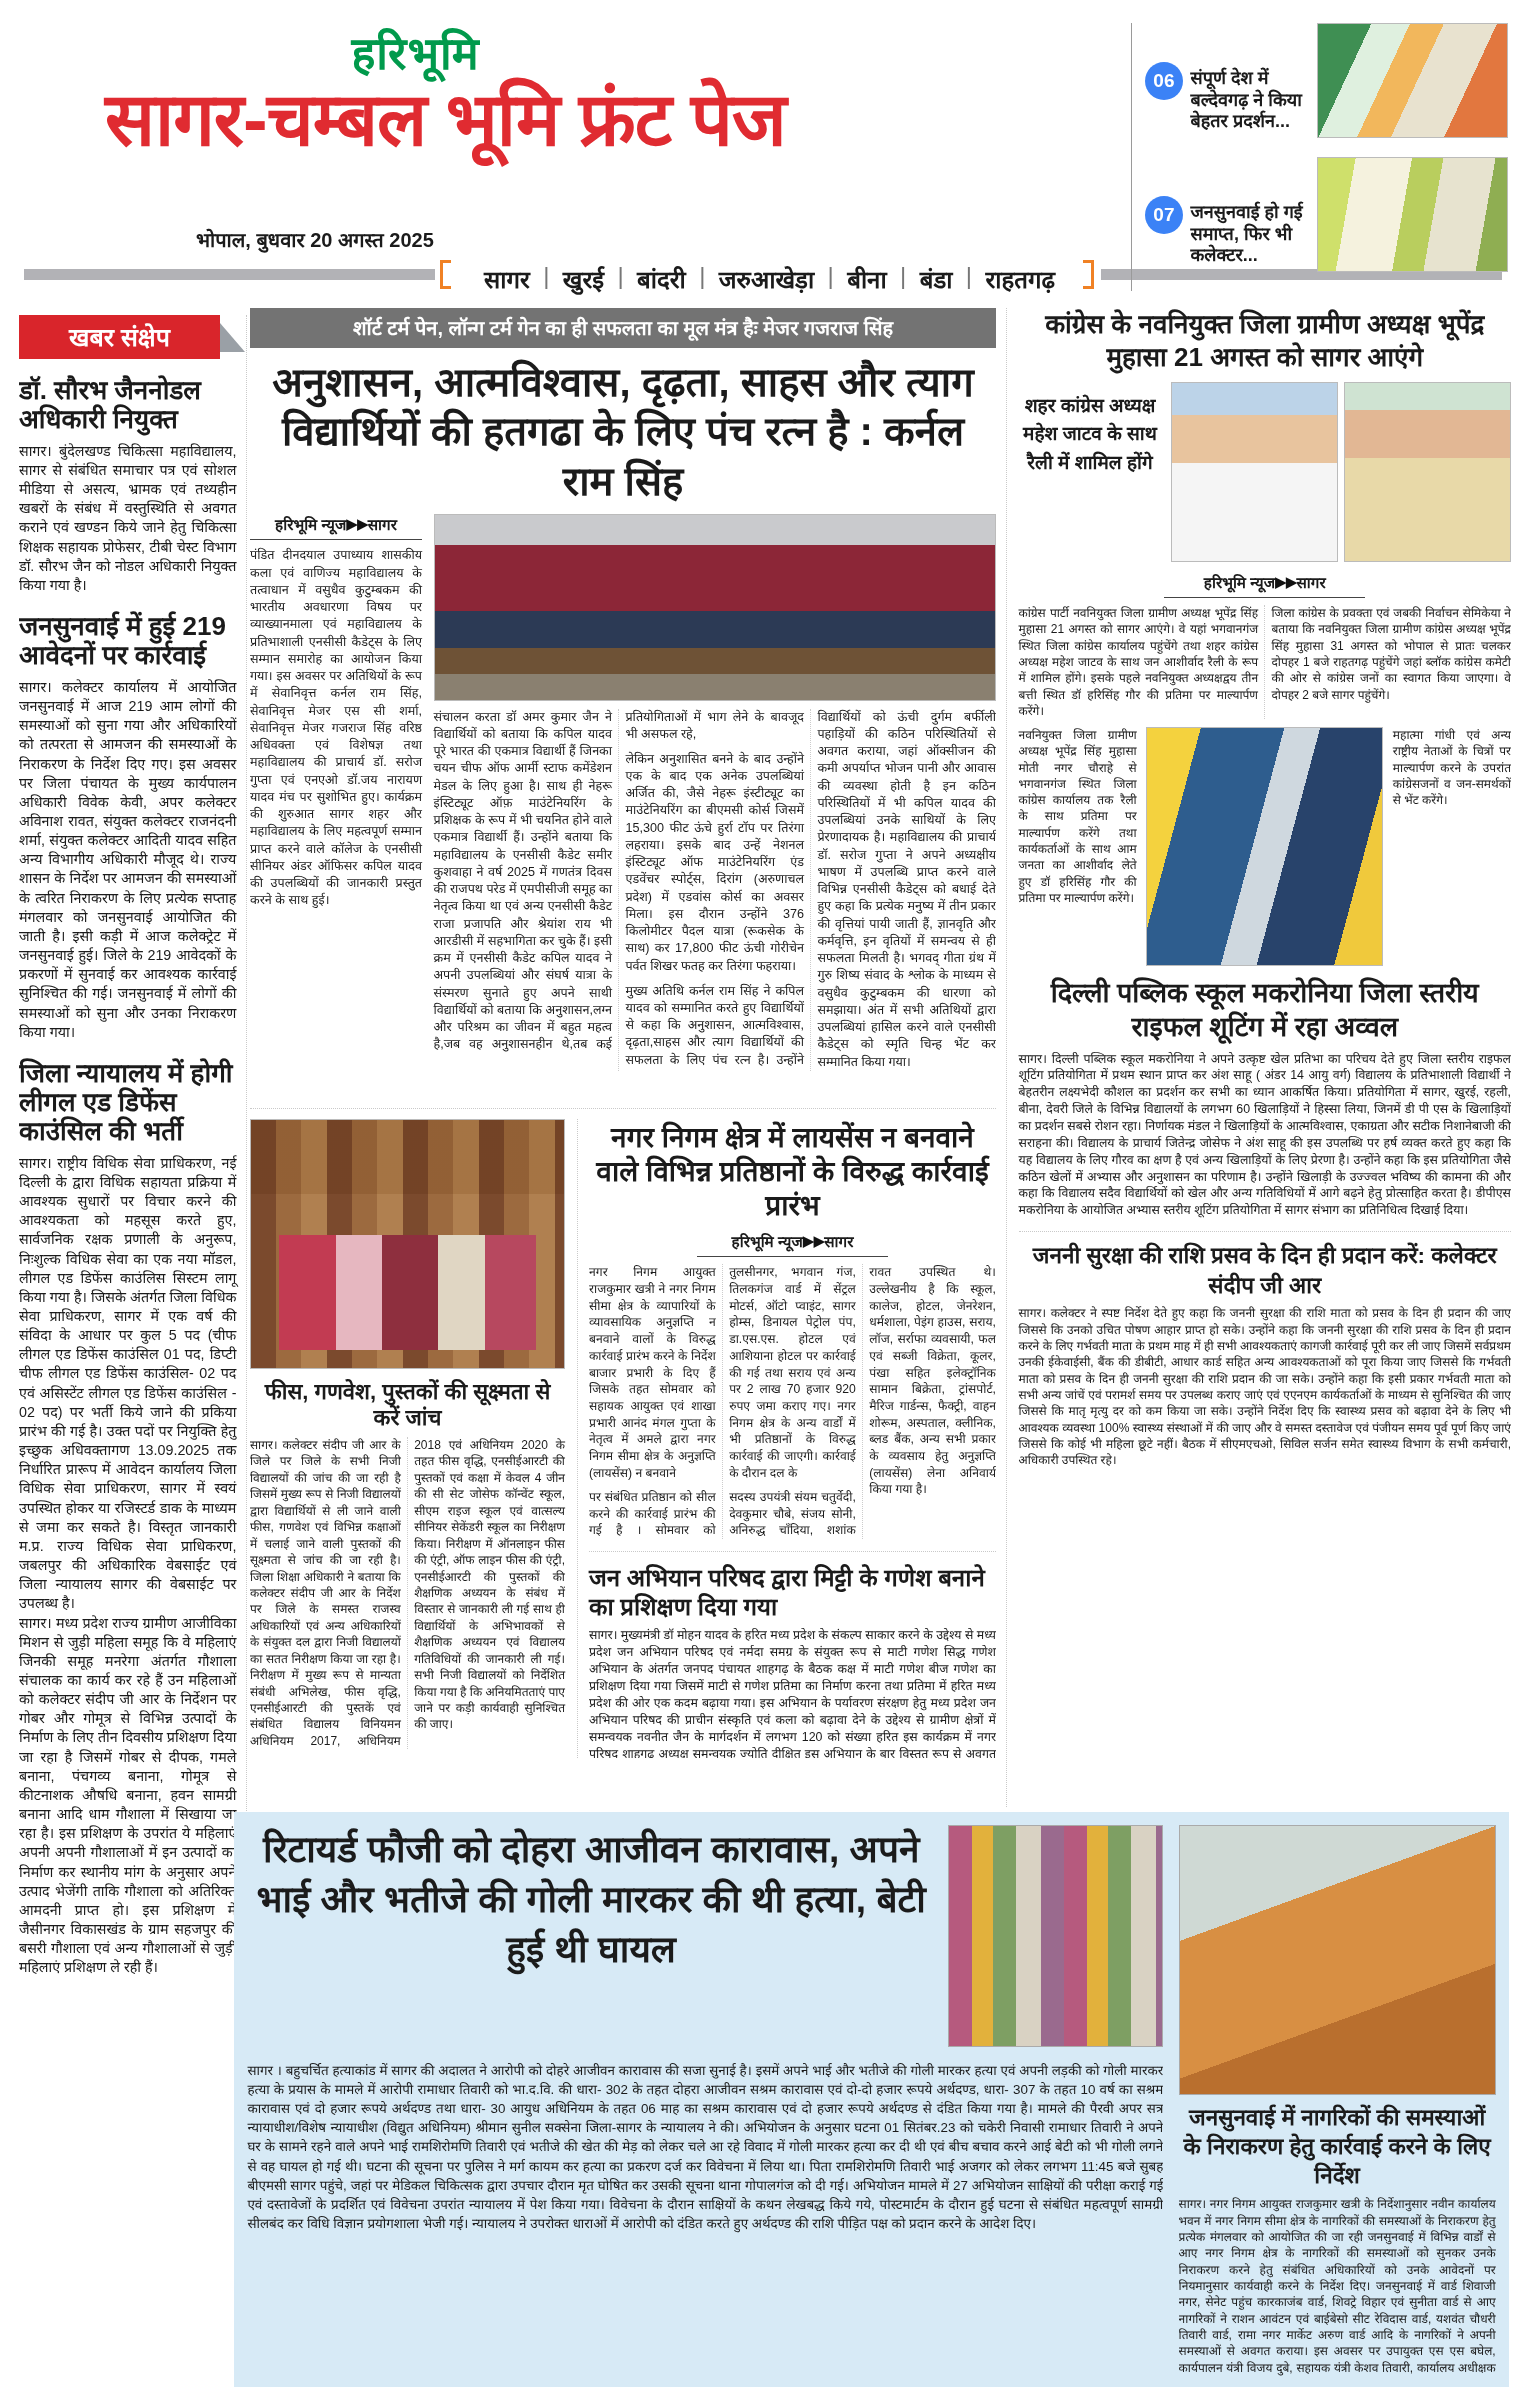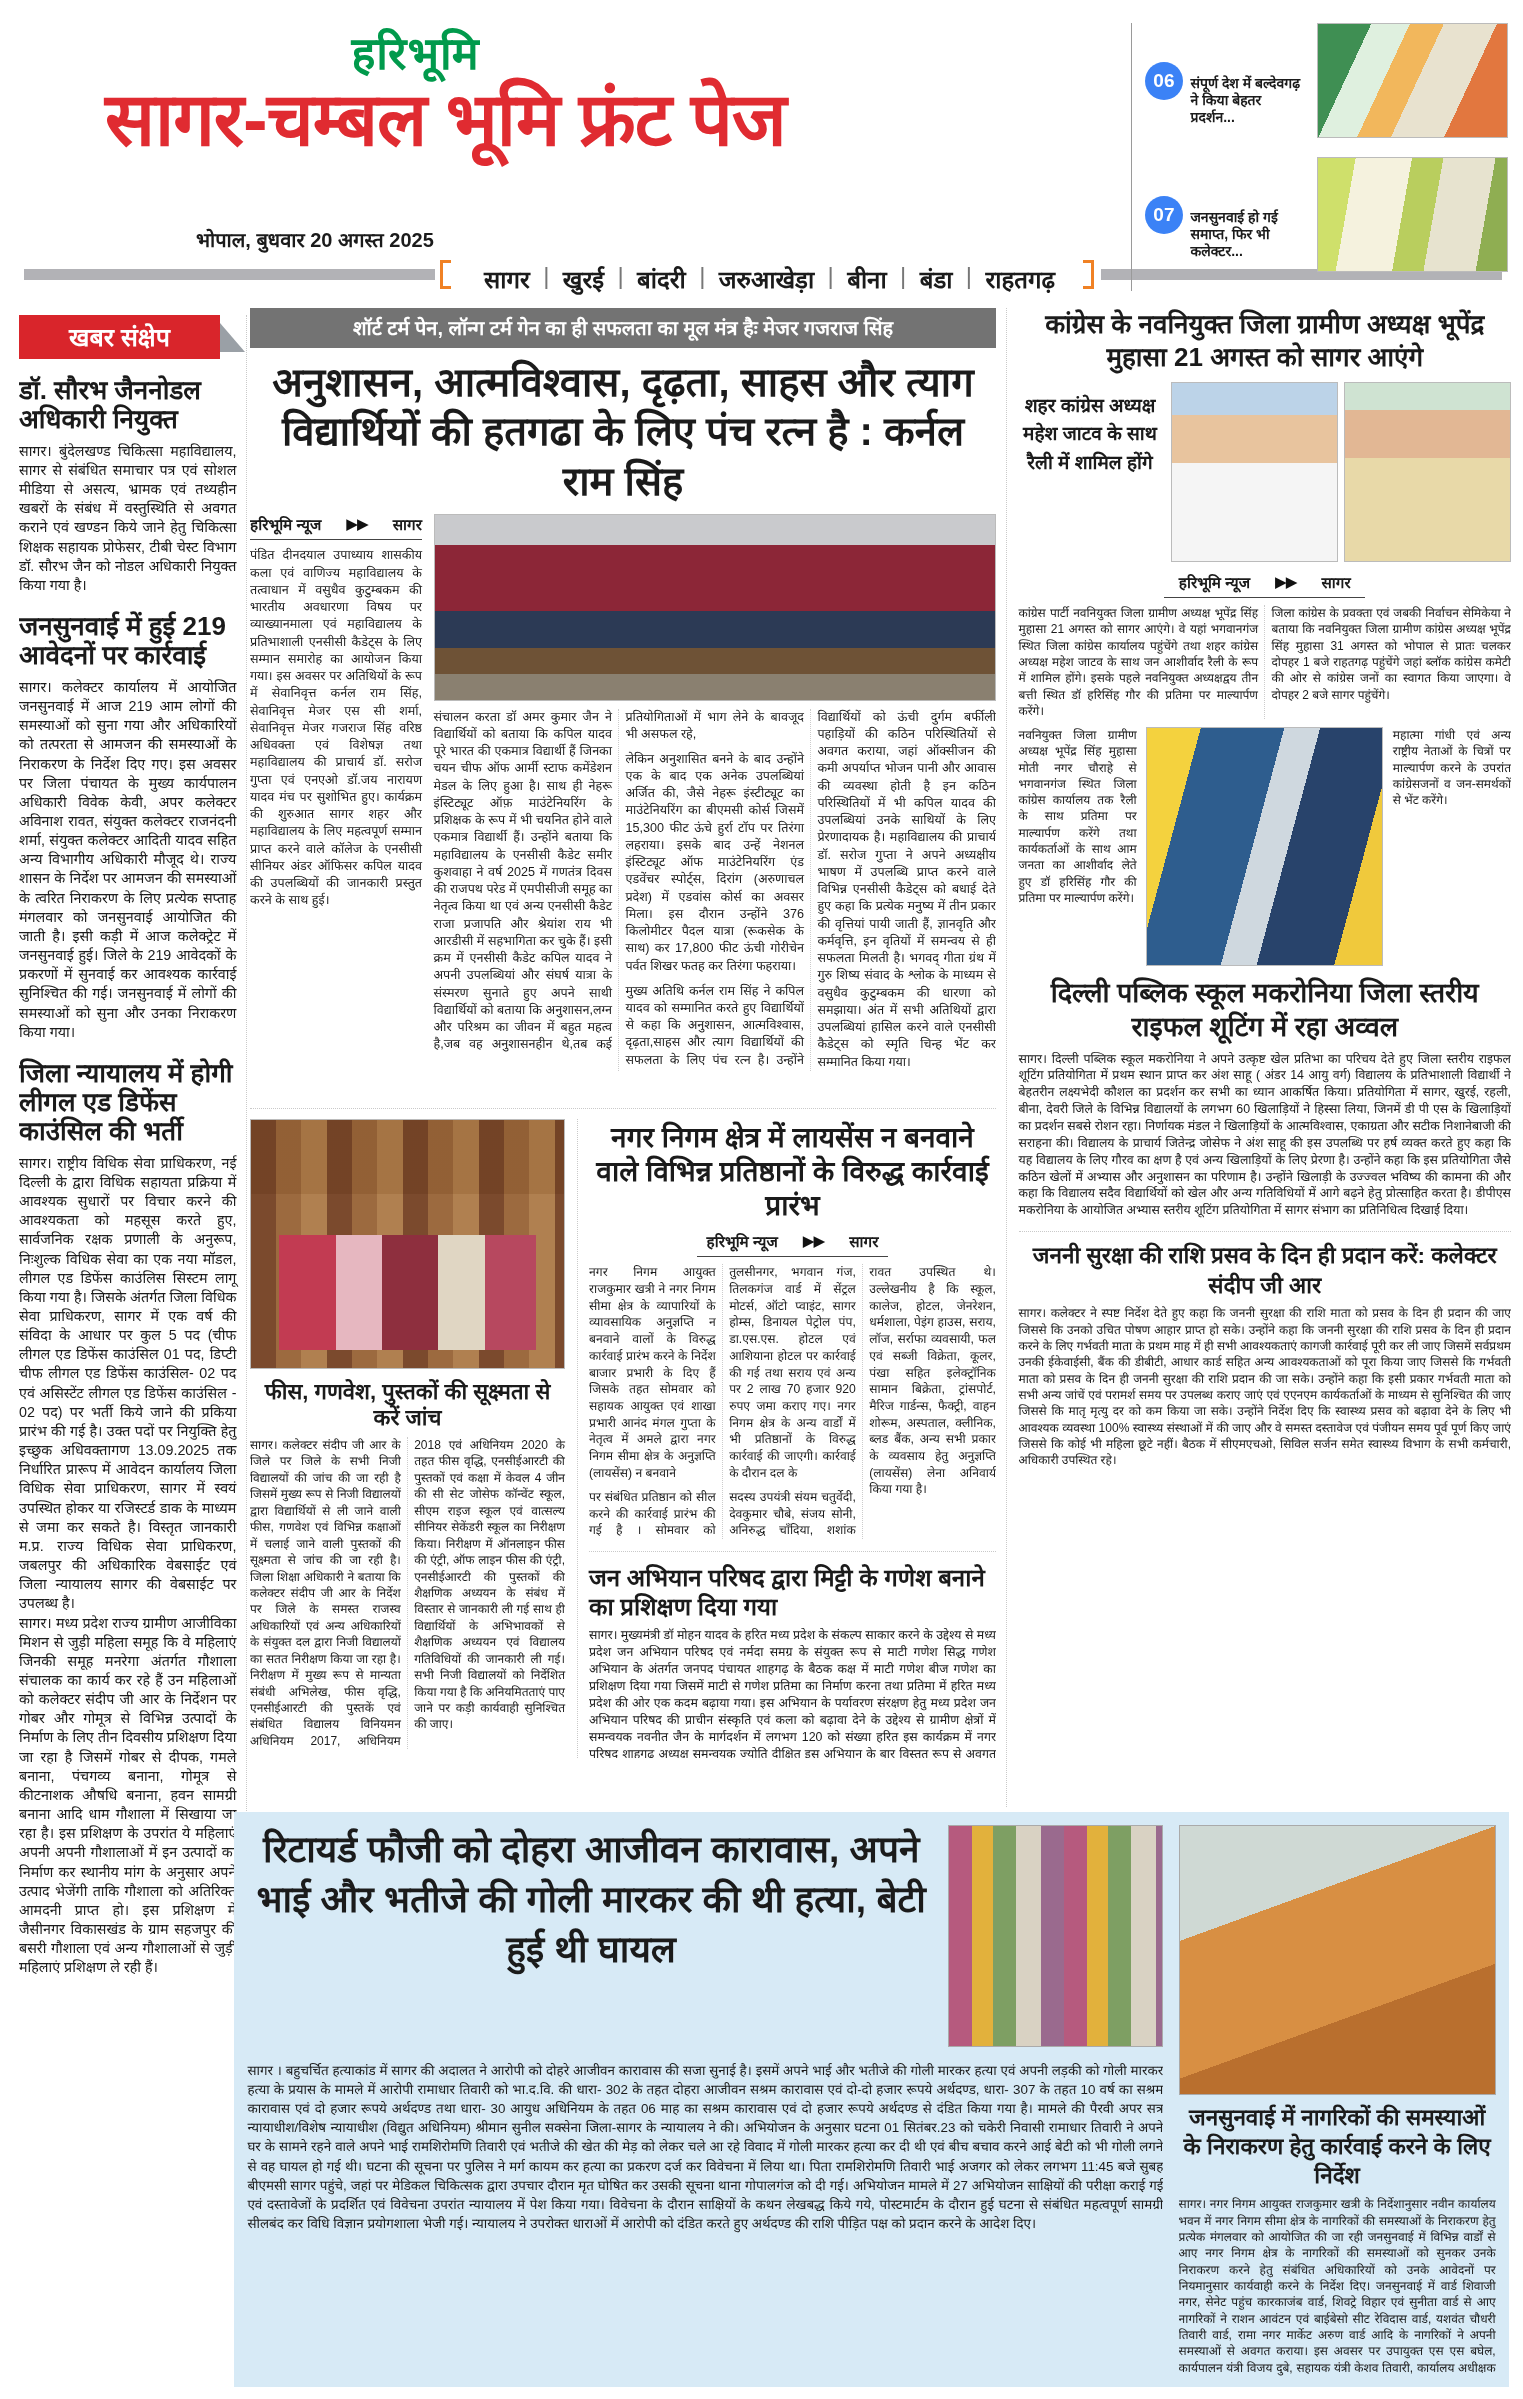--- a/index.html
+++ b/index.html
@@ -17,37 +17,37 @@
   .bracket{position:absolute;top:260px;width:10.5px;height:29px;}
   .bracket.open{border-left:3.8px solid #f08124;border-top:3.8px solid #f08124;border-bottom:3.8px solid #f08124;}
   .bracket.close{border-right:3.8px solid #f08124;border-top:3.8px solid #f08124;border-bottom:3.8px solid #f08124;}
   .cities{position:absolute;left:459px;top:262px;width:621px;display:flex;justify-content:center;gap:13.4px;font-size:24px;font-weight:700;}
   .cities .sep{color:#777;font-weight:400;}
 
   
   #teasers{position:absolute;right:11.5px;top:23px;width:382px;border-left:1.9px solid #9a9a9a;padding-left:13.4px;}
   .teaser{display:flex;align-items:center;gap:7.6px;margin-bottom:19px;}
   .tz-num{flex:0 0 38px;height:38px;border-radius:50%;background:#3b82f6;color:#fff;font-size:19px;font-weight:700;display:flex;align-items:center;justify-content:center;}
-  .tz-text{width:119px;font-size:14px;font-weight:700;line-height:1.22;margin-top:40px;}
+  .tz-text{width:119px;font-size:18px;font-weight:700;line-height:1.22;margin-top:40px;}
   .tz-photo{width:191px;height:115px;border:1px solid #bbb;}
   .ph-stage{background:linear-gradient(115deg,#3f8f53 0 22%,#dff0df 22% 38%,#f2b75c 38% 52%,#e8e2cf 52% 74%,#e2773f 74%);}
   .ph-office{background:linear-gradient(100deg,#cfe06b 0 18%,#f5f2de 18% 45%,#b9ce5e 45% 60%,#e7e3cf 60% 85%,#8fae52 85%);}
 
   
   #sidebar{position:absolute;left:19px;top:315px;width:228px;height:2072px;padding-right:9.6px;border-right:1.9px dotted #c9c9c9;overflow:hidden;}
   .badge{position:relative;background:#d9252b;color:#fff;font-size:25px;font-weight:800;text-align:center;width:201px;height:44px;line-height:44px;}
   .badge:after{content:"";position:absolute;right:-25px;top:7.6px;border-left:25px solid #9aa0a6;border-top:29px solid transparent;}
   .sb-title{font-size:26px;font-weight:800;line-height:1.12;margin:17px 0 7.6px;}
   .sb-body{font-size:14.3px;line-height:1.34;text-align:justify;}
 
   
   #main{position:absolute;left:250px;top:308px;width:746px;height:1499px;overflow:hidden;}
   .kicker{background:#737373;color:#fff;font-size:20px;font-weight:700;text-align:center;height:40px;line-height:40px;}
   .main-headline{font-size:40px;font-weight:800;text-align:center;line-height:1.24;margin:9.6px 3.8px 7.6px;}
-  .byline{display:flex;align-items:center;justify-content:center;gap:25px;font-size:15.3px;font-weight:700;border-bottom:1.4px solid #444;padding-bottom:4.8px;margin-bottom:7.6px;}
+  .byline{display:flex;align-items:center;justify-content:center;gap:0;font-size:15.3px;font-weight:700;border-bottom:1.4px solid #444;padding-bottom:4.8px;margin-bottom:7.6px;}
   .byline .ff{color:#111;letter-spacing:-1px;}
   .story{display:flex;gap:11.5px;height:581px;overflow:hidden;}
   .story-c1{flex:0 0 172px;}
   .story-right{flex:1;}
   .bodytxt{font-size:12.6px;line-height:1.37;text-align:justify;}
   .group-photo{width:100%;height:187px;border:1px solid #bbb;background:
       linear-gradient(#c9cacd 0 16%, #8c2637 16% 52%, #2c3a55 52% 72%, #6e5236 72% 86%, #8a8070 86%);}
   .cols3{column-count:3;column-gap:13.4px;column-rule:1px dotted #ccc;margin-top:7.6px;}
   .cols2{column-count:2;column-gap:13.4px;column-rule:1px dotted #ccc;}
   .midband{display:flex;gap:11.5px;margin-top:13.4px;border-top:1.9px dotted #c9c9c9;padding-top:9.6px;height:650px;overflow:hidden;}

